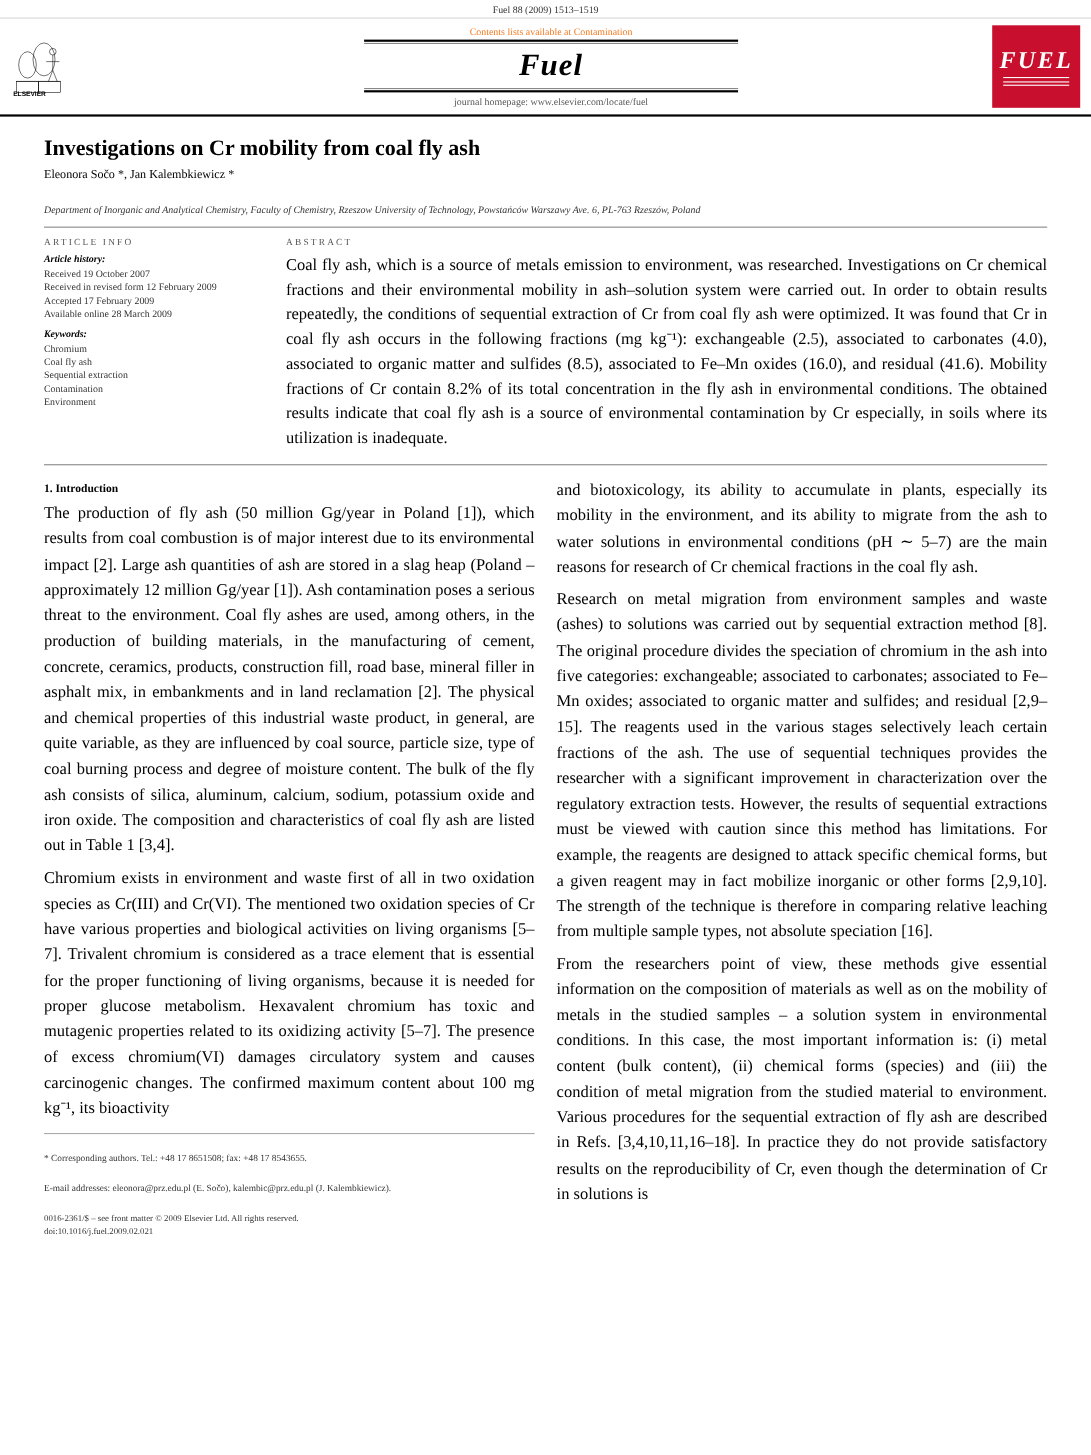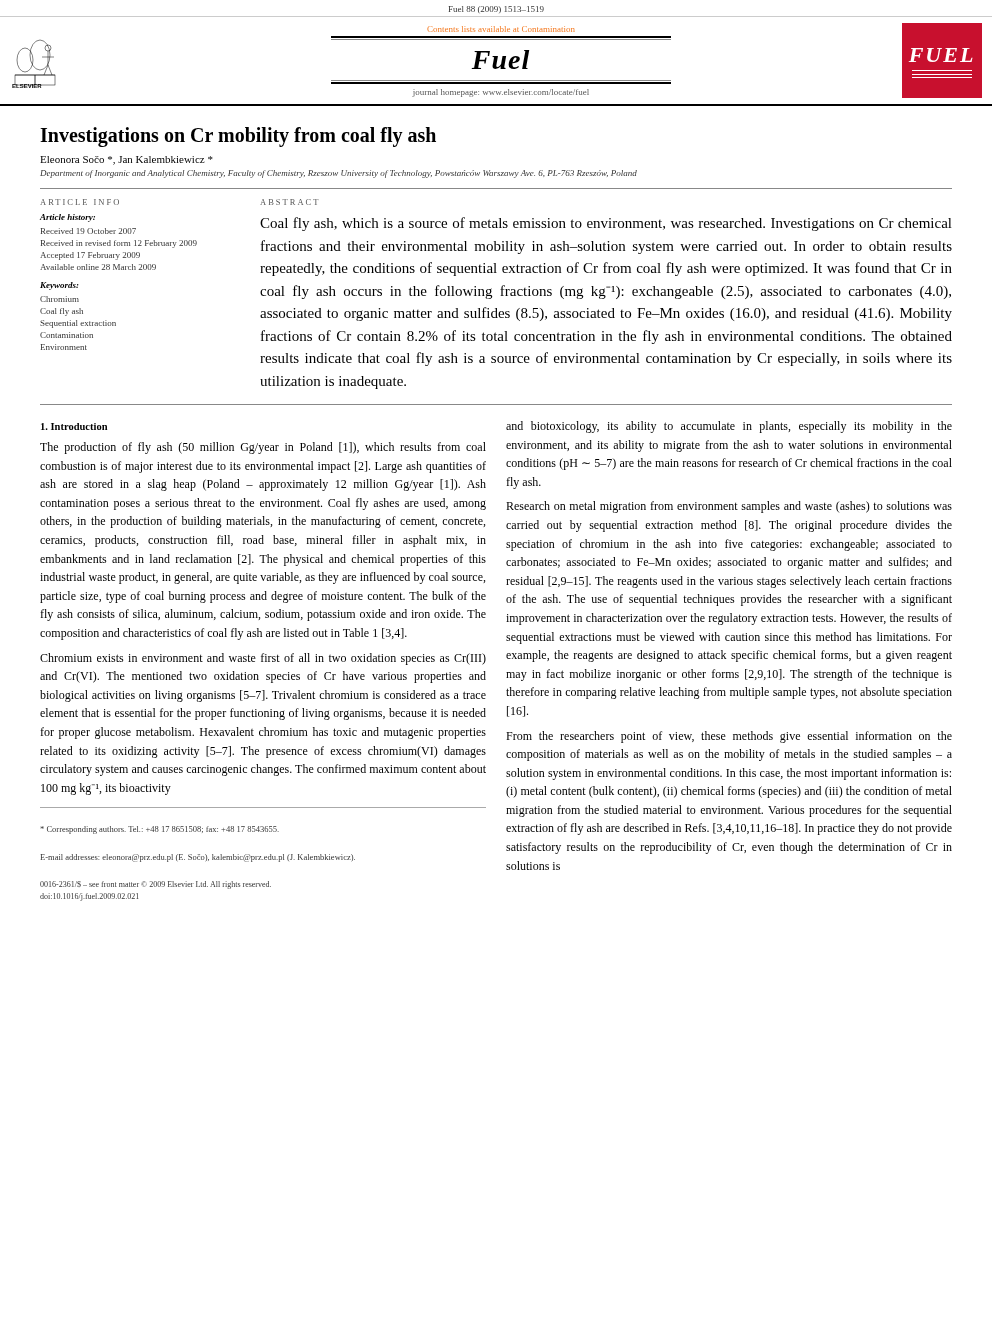--- a/index.html
+++ b/index.html
@@ -92,21 +92,21 @@
       font-size: 20px;
       font-weight: bold;
       color: #000;
       margin-bottom: 6px;
       margin-top: 8px;
     }
 
     .authors {
       font-size: 11px;
       color: #000;
-      margin-bottom: 3px;
+      margin-bottom: 21px;
     }
 
     .affiliation {
       font-size: 9px;
       font-style: italic;
       color: #333;
       margin-bottom: 10px;
     }
 
     .divider-line {
@@ -196,21 +196,21 @@
     }
 
     .section-title {
       font-size: 10.5px;
       font-weight: bold;
       margin-bottom: 6px;
       margin-top: 4px;
     }
 
     .body-text {
-      font-size: 12px;
+      font-size: 15px;
       line-height: 1.55;
       text-align: justify;
       color: #000;
       margin-bottom: 6px;
     }
 
     .footnote-area {
       border-top: 1px solid #aaa;
       margin-top: 10px;
       padding-top: 16px;

